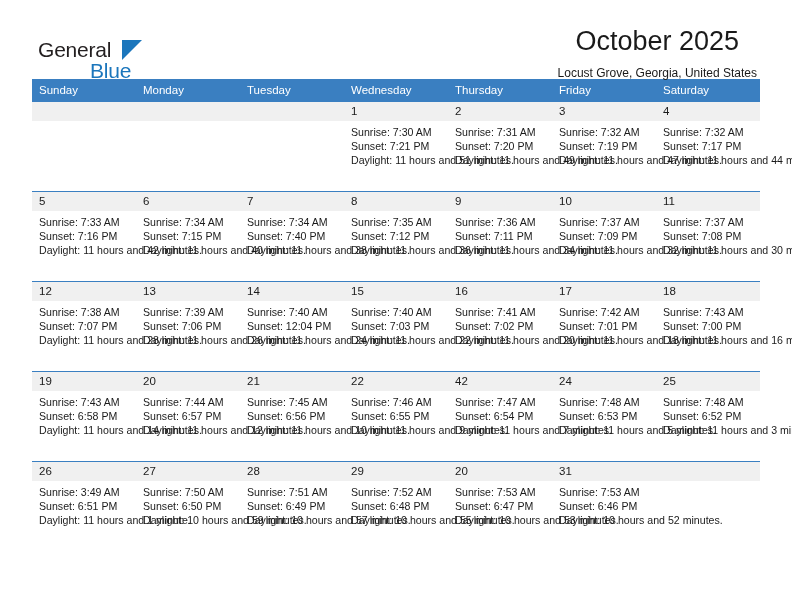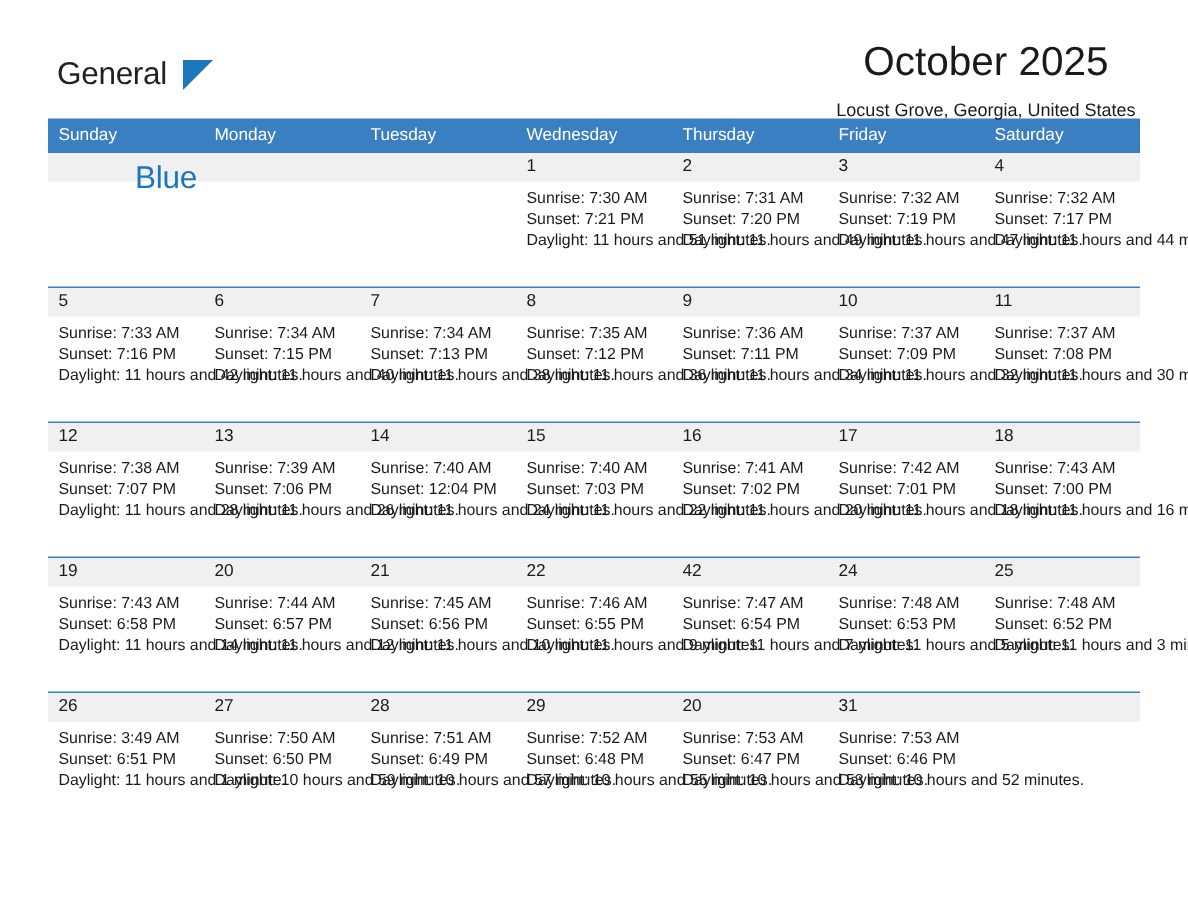--- a/index.html
+++ b/index.html
@@ -55,21 +55,20 @@
     border-right: 20px solid transparent;
   }
   .brand-blue {
     position: absolute;
     left: 58px;
     top: 33px;
     font-size: 21px;
     letter-spacing: -0.2px;
     color: #1b76bc;
     font-family: "Liberation Sans", sans-serif;
-    margin-top: 48px;
   }
   .titles {
     text-align: center;
     padding-right: 3px;
   }
   .month-title {
     font-size: 27px;
     font-weight: 400;
     color: #1a1a1a;
     line-height: 30px;
@@ -245,21 +244,21 @@
                 <div>Sunset: 7:15 PM</div>
                 <div class="daylight-line">Daylight: 11 hours and 40 minutes.</div>
               </div>
             </div>
           </td>
           <td>
             <div class="cell">
               <div class="cell-head">7</div>
               <div class="cell-body">
                 <div>Sunrise: 7:34 AM</div>
-                <div>Sunset: 7:13 PM</div>
+                <div>Sunset: 7:40 PM</div>
                 <div class="daylight-line">Daylight: 11 hours and 38 minutes.</div>
               </div>
             </div>
           </td>
           <td>
             <div class="cell">
               <div class="cell-head">8</div>
               <div class="cell-body">
                 <div>Sunrise: 7:35 AM</div>
                 <div>Sunset: 7:12 PM</div>

